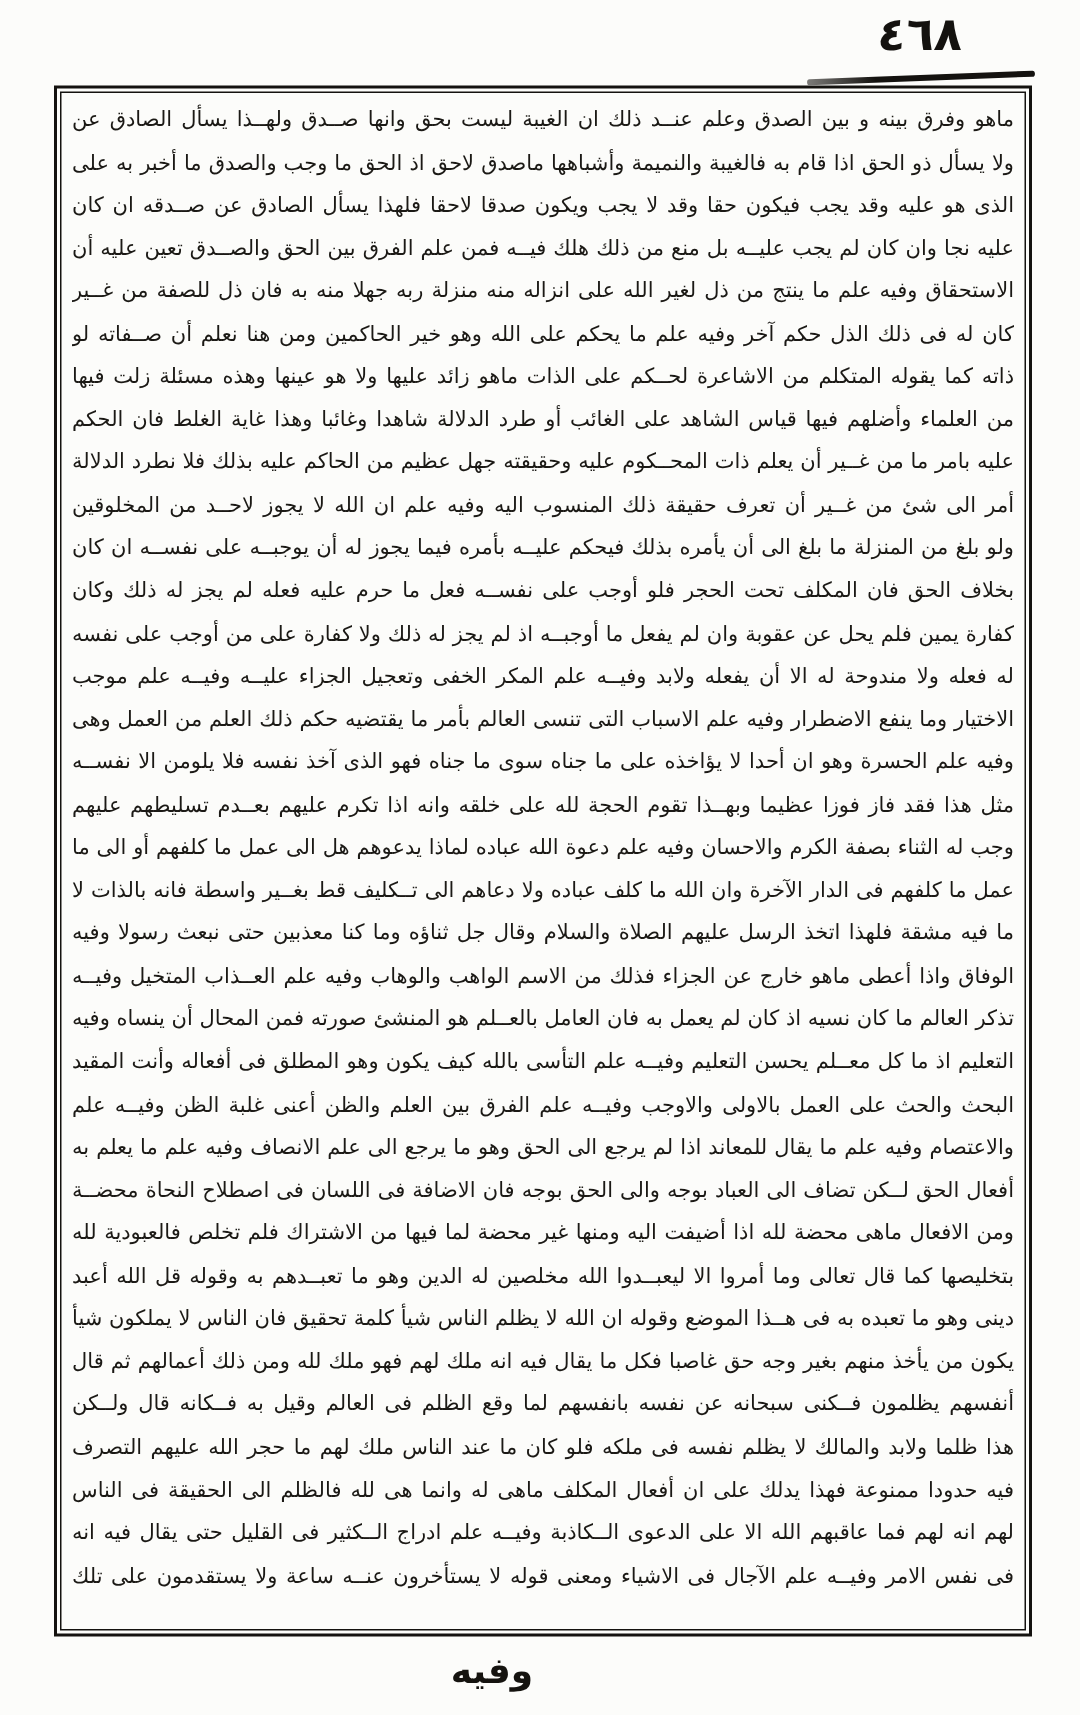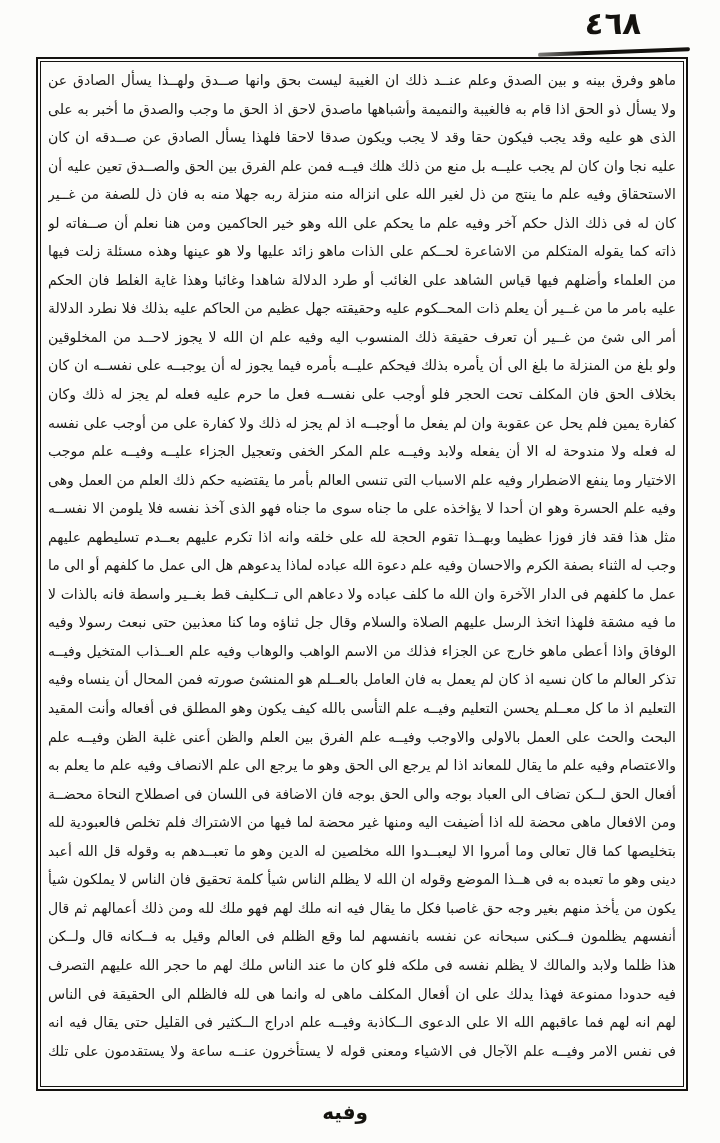--- a/index.html
+++ b/index.html
@@ -44,22 +44,22 @@
     font-size:14px;
     line-height:28.55px;
     height:28.55px;
     white-space:normal;
     overflow:hidden;
     color:#1b1915;
     font-weight:500;
   }
   .catchword{
     position:absolute;top:1100px;left:288px;width:80px;
-    text-align:right;
-    font-size:20px;font-weight:bold;color:#15130f;
+    text-align:center;
+    font-size:24px;font-weight:bold;color:#15130f;
   }
 </style>
 </head>
 <body>
 
 <div>
 
   <div class="page-number">٤٦٨</div>
 
   <div class="page-number-flourish"></div>

